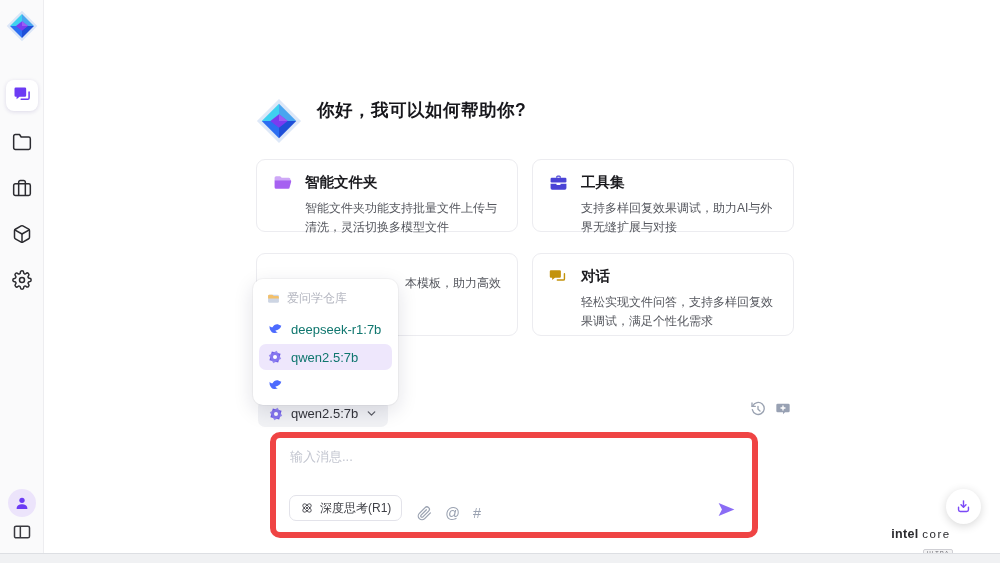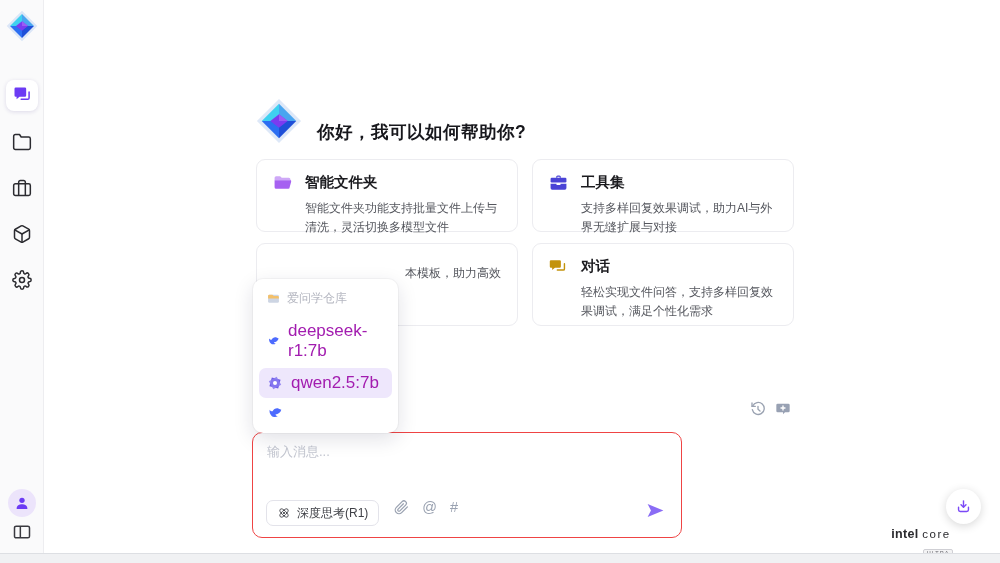--- a/index.html
+++ b/index.html
@@ -16,63 +16,63 @@
   .nav-active-bg { position:absolute; left:6px; top:80px; width:32px; height:31px;
     background:#ffffff; border-radius:8px; box-shadow:0 1px 4px rgba(40,20,120,.14); }
   .nav-chat { top:84px; color:#6C3BF4; }
   .nav-folder { top:131px; } .nav-brief { top:177px; } .nav-cube { top:223px; } .nav-gear { top:269px; }
   .avatar-wrap { position:absolute; left:8px; top:489px; width:28px; height:28px; border-radius:50%;
     background:#ece4fb; display:flex; align-items:center; justify-content:center; color:#6C3BF4; cursor:pointer; }
   .avatar-wrap svg { width:16px; height:16px; }
   .nav-panel { top:521px; color:#3a3a40; }
 
   
-  .greeting { position:absolute; left:256px; top:98px; display:flex; align-items:flex-end; gap:15px; }
+  .greeting { position:absolute; left:256px; top:98px; display:flex; align-items:flex-start; gap:15px; }
   .greeting-logo { width:46px; height:46px; }
   .greeting-text { font-size:17.5px; font-weight:bold; color:#17171c; letter-spacing:.5px; }
 
   .cards { position:absolute; left:256px; top:159px; width:538px;
-    display:grid; grid-template-columns:1fr 1fr; grid-template-rows:73px 83px; gap:11px 14px; }
+    display:grid; grid-template-columns:1fr 1fr; grid-template-rows:73px 83px; gap:21px 14px; }
   .card { border:1px solid #ececf0; border-radius:9px; background:#fff; padding:13px 16px; cursor:pointer; }
   .card-head { display:flex; align-items:center; gap:13px; }
   .card-head svg { width:19px; height:19px; }
   .card-title { font-size:14.5px; font-weight:bold; color:#1b1b1f; }
   .card-desc { margin:7px 0 0 32px; font-size:12px; line-height:1.55; color:#55575e; }
 
   
   .dropdown { position:absolute; left:253px; top:279px; width:145px; z-index:20;
     background:#fff; border-radius:10px; padding:7px 6px;
     box-shadow:0 6px 20px rgba(25,20,60,.13), 0 0 0 1px rgba(0,0,0,.03); }
   .dd-header { display:flex; align-items:center; gap:7px; padding:4px 8px 7px; }
   .dd-header svg { width:13px; height:13px; }
   .dd-header span { font-size:12px; color:#b4b6c0; }
   .dd-item { display:flex; align-items:center; gap:8px; padding:5px 8px; border-radius:7px;
     margin-top:2px; cursor:pointer; }
   .dd-item svg { width:16px; height:16px; }
-  .dd-item span { font-size:17px; color:#a21caf; }
+  .dd-item span { font-size:13px; color:#0f766e; }
   .dd-item.selected { background:#eee7fc; }
 
   
   .model-chip { position:absolute; left:258px; top:400px; height:27px; z-index:4;
     display:inline-flex; align-items:center; gap:7px; padding:0 10px;
     background:#f1f2f5; border-radius:7px; cursor:pointer; }
   .model-chip svg.qwen { width:16px; height:16px; }
   .model-chip .label { font-size:13px; color:#33343a; }
   .model-chip svg.chev { width:13px; height:13px; color:#5c5e66; }
   .row-icons { position:absolute; left:750px; top:401px; display:flex; gap:9px; color:#9aa2b1; }
   .row-icons .ricon { width:16px; height:16px; cursor:pointer; }
   .row-icons svg { width:16px; height:16px; }
 
   
-  .composer { position:absolute; left:252px; top:432px; width:430px; height:106px;
-    border:1px solid #ef4444; border-radius:10px; background:#fff; }
+  .composer { position:absolute; left:270px; top:432px; width:488px; height:106px;
+    border:6px solid #ef4444; border-radius:10px; background:#fff; }
   .composer textarea { position:absolute; left:14px; top:10px; width:505px; height:48px;
     border:none; outline:none; resize:none; font-family:inherit; font-size:13px; color:#333; background:transparent; }
   .composer textarea::placeholder { color:#c3c6d0; }
-  .composer-bar { position:absolute; left:13px; right:14px; bottom:11px; display:flex; align-items:flex-start; }
+  .composer-bar { position:absolute; left:13px; right:14px; bottom:11px; display:flex; align-items:flex-end; }
   .deep-chip { display:inline-flex; align-items:center; gap:6px; height:26px; padding:0 10px;
     border:1px solid #e3e3ea; border-radius:7px; cursor:pointer; background:#fff; }
   .deep-chip svg { width:14px; height:14px; color:#3f4046; }
   .deep-chip span { font-size:12px; color:#3f4046; }
   .comp-icons { display:flex; align-items:center; gap:13px; margin-left:15px; color:#9aa2b1; }
   .comp-icons svg { width:15px; height:15px; }
   .comp-icons .txt-ic { font-size:14.5px; color:#9aa2b1; cursor:pointer; line-height:1; }
   .comp-icons .ic { cursor:pointer; display:flex; }
   .send-btn { margin-left:auto; width:22px; height:22px; color:#8a6cf5; cursor:pointer; display:flex; }
   .send-btn svg { width:21px; height:21px; }

